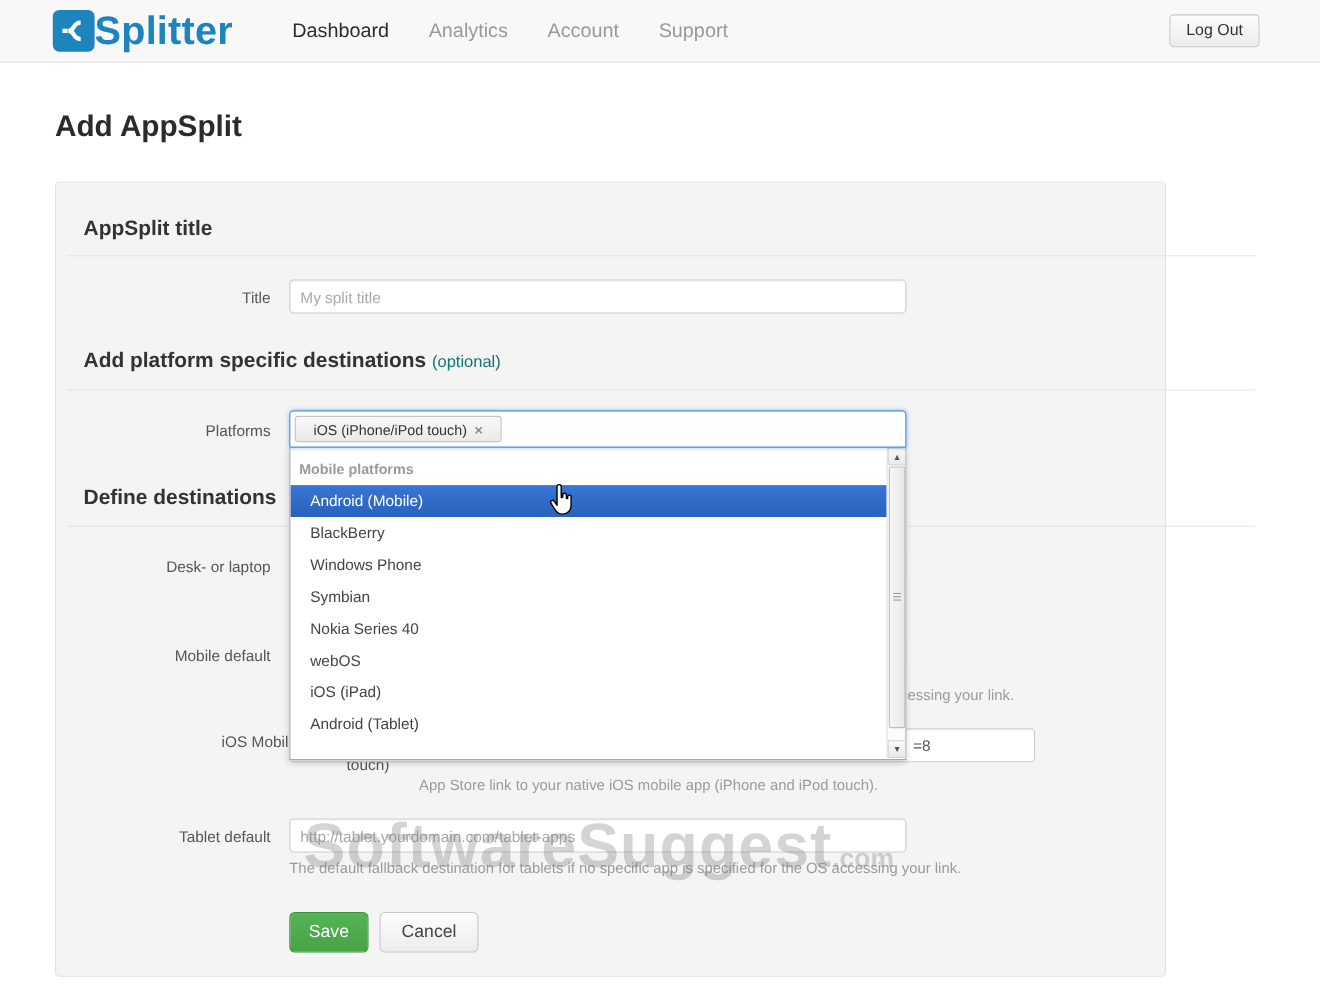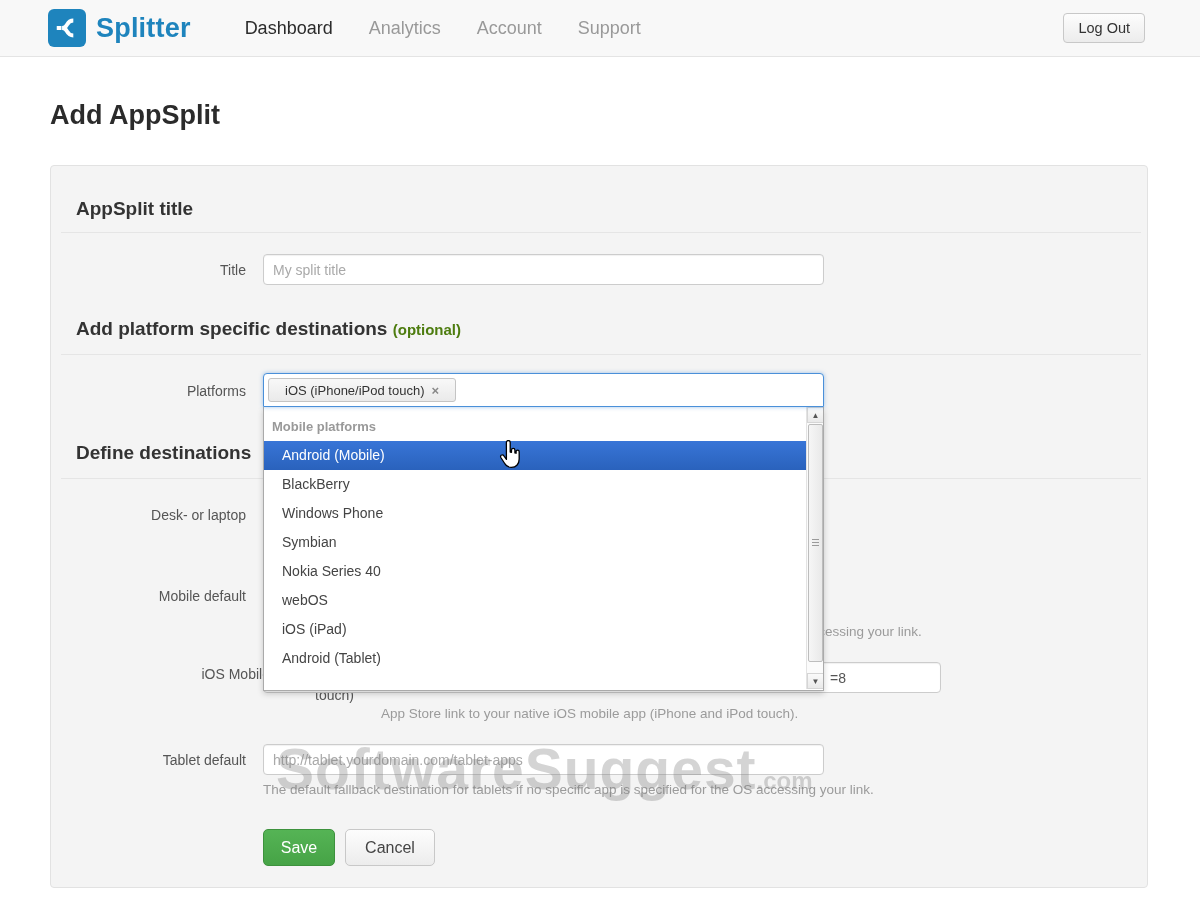--- a/index.html
+++ b/index.html
@@ -12,40 +12,40 @@
   .navbar {
     position:absolute; left:0; top:0; width:1200px; height:57px;
     background:#f8f8f8; border-bottom:1px solid #e4e4e4;
     display:flex; align-items:center; padding:0 55px 0 48px;
   }
   .brand { display:flex; align-items:center; cursor:pointer; }
   .brand-icon {
     width:38px; height:38px; background:#1e84bd; border-radius:6px;
     display:flex; align-items:center; justify-content:center;
   }
-  .brand-text { font-size:27px; font-weight:bold; color:#1e84bd; margin-left:10px; letter-spacing:.2px; }
+  .brand-text { font-size:36px; font-weight:bold; color:#1e84bd; letter-spacing:.2px; }
   .nav-links { display:flex; align-items:center; margin-left:36px; }
   .nav-link { font-size:18px; color:#999; padding:0 12px; margin:0 6px; cursor:pointer; }
   .nav-link.active { color:#2b2b2b; }
   .btn {
     display:inline-block; text-align:center; font-size:14.5px; color:#333;
     background:linear-gradient(#fdfdfd,#ececec); border:1px solid #c8c8c8;
     border-radius:4px; cursor:pointer;
   }
   .logout-btn { margin-left:auto; padding:6px 14px; }
   
   .page-title { position:absolute; left:50px; top:100px; font-size:27px; font-weight:bold; color:#2b2b2b; }
   
   .card {
-    position:absolute; left:50px; top:165px; width:1098px; height:723px;
+    position:absolute; left:50px; top:165px; width:1010px; height:723px;
     background:#f4f4f4; border:1px solid #e2e2e2; border-radius:4px;
   }
   .abs { position:absolute; }
   .section-heading { font-size:19px; font-weight:bold; color:#333; }
-  .section-heading .optional { font-size:15px; font-weight:bold; color:#4d7c0f; }
+  .section-heading .optional { font-size:15px; font-weight:normal; color:#0f766e; }
   .divider { position:absolute; height:1px; background:#e5e5e5; }
   .field-label { font-size:14px; color:#555; text-align:right; }
   .text-input {
     position:absolute; height:31px; background:#fff; border:1px solid #ccc; border-radius:4px;
     font-family:"Liberation Sans", sans-serif; font-size:14px; color:#555; padding:0 9px;
     box-shadow:inset 0 1px 1px rgba(0,0,0,.06);
   }
   .text-input::placeholder { color:#a9a9a9; opacity:1; }
   .helper { font-size:13.5px; color:#9b9b9b; }
   

